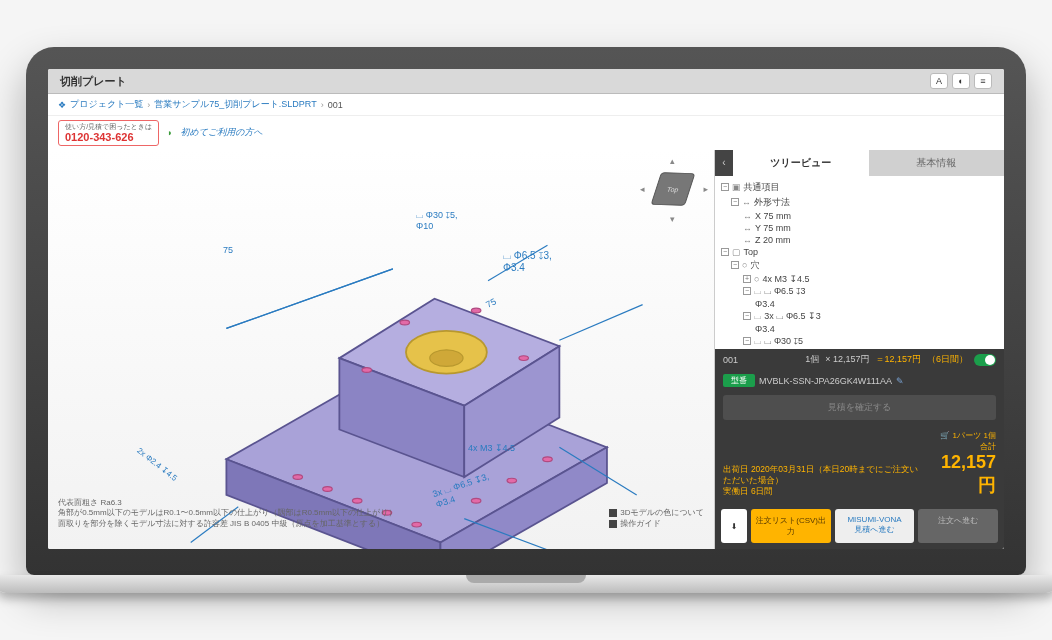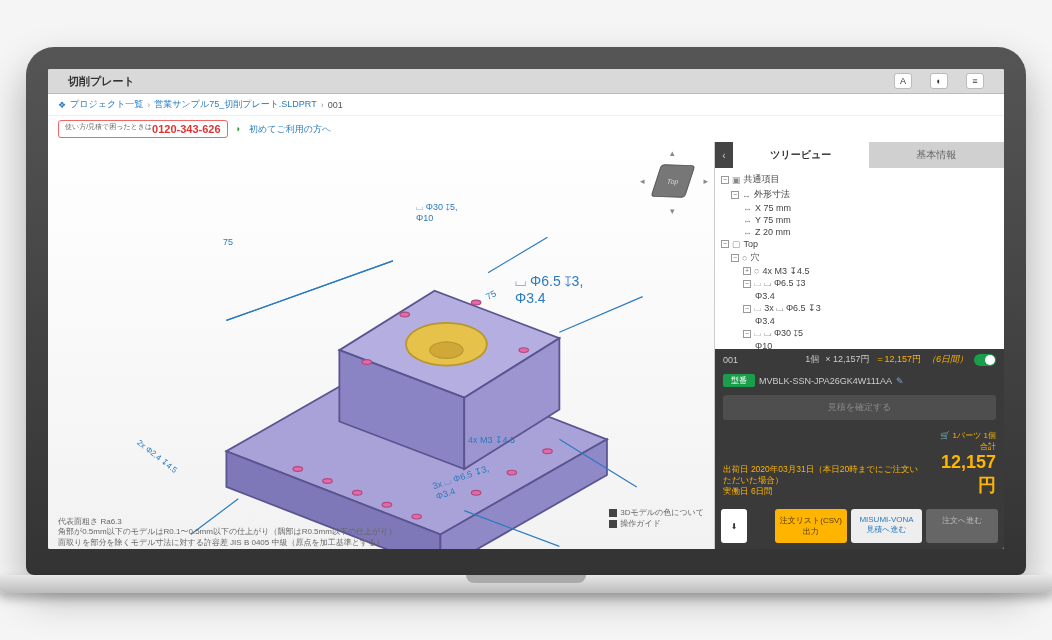--- a/index.html
+++ b/index.html
@@ -37,22 +37,22 @@
   position:absolute;
   left:50%; transform:translateX(-50%);
   top:0; width:120px; height:8px;
   background:#aaa; border-radius:0 0 8px 8px;
 }
 
 
 .titlebar {
   background:#d9d9d9;
   display:flex; align-items:center;
-  padding:4px 20px;
-  gap:18px;
+  padding:4px 12px;
+  gap:4px;
   border-bottom:1px solid #bbb;
 }
 .titlebar .title { font-size:11px; font-weight:600; color:#333; flex:1; }
 .titlebar .tool-btn {
   background:#fff; border:1px solid #bbb; border-radius:3px;
   width:18px; height:16px; display:flex; align-items:center; justify-content:center;
   font-size:9px; color:#333;
 }
 .breadcrumb {
   display:flex; align-items:center; gap:4px;
@@ -61,25 +61,25 @@
 }
 .breadcrumb .sep{ color:#999; }
 .breadcrumb .current{ color:#555; }
 
 .help-row{
   display:flex; align-items:center; gap:8px;
   padding:4px 10px; font-size:9px;
 }
 .phone-box{
   border:1px solid #e66; border-radius:3px; padding:2px 6px;
-  display:flex; flex-direction:row; line-height:1.1;
+  display:flex; flex-direction:column; line-height:1.1;
 }
 .phone-box .lbl{ font-size:7px; color:#666;}
 .phone-box .num{ color:#d33; font-weight:700; font-size:11px;}
-.help-link{ color:#2a7bc0; }
+.help-link{ color:#2a7bc0;font-style:italic; }
 
 
 .main{
   flex:1; display:flex; min-height:0;
 }
 .viewport{
   flex:1; position:relative; background:linear-gradient(#fff,#f2f2f2);
   overflow:hidden;
 }
 .viewport svg{ position:absolute; inset:0; }
@@ -91,21 +91,21 @@
   width:34px; height:34px; background:#777; border:1px solid #555;
   border-radius:4px; transform:rotate(10deg) skew(-8deg,-8deg);
   position:absolute; left:14px; top:14px;
   color:#ddd; font-size:7px; display:flex; align-items:center; justify-content:center;
 }
 .view-cube .arrow{
   position:absolute; font-size:9px; color:#888;
 }
 
 .footer-notes{
-  position:absolute; left:10px; bottom:1px; font-size:8px; color:#666;
+  position:absolute; left:10px; bottom:20px; font-size:8px; color:#666;
   line-height:1.3;
 }
 .footer-links{
   position:absolute; right:10px; bottom:20px; font-size:8px; color:#666;
   text-align:left; line-height:1.4;
 }
 .footer-links .sq{ display:inline-block; width:8px; height:8px; background:#444; margin-right:3px; vertical-align:middle;}
 
 
 .side{
@@ -134,21 +134,21 @@
 .tree .ico{ font-size:9px; color:#888;}
 
 
 .order{
   background:#3a3a3a; color:#ccc; font-size:9px;
 }
 .order .hdr{
   display:flex; align-items:center; gap:6px; padding:4px 8px;
 }
 .order .hdr .yen{ color:#ffb400; }
-.order .hdr .days{ color:#ffb400;font-style:italic; }
+.order .hdr .days{ color:#ffb400; }
 .order .toggle{ width:22px; height:12px; background:#1b9e4b; border-radius:6px; position:relative;}
 .order .toggle::after{ content:""; position:absolute; right:1px; top:1px; width:10px; height:10px; background:#fff; border-radius:50%;}
 .order .part{
   display:flex; align-items:center; gap:4px; padding:4px 8px;
 }
 .order .badge{ background:#1b9e4b; color:#fff; border-radius:2px; padding:1px 8px; font-size:8px;}
 .order .confirm{
   background:#4e4e4e; margin:4px 8px; text-align:center; padding:6px 0;
   color:#888; border-radius:3px;
 }
@@ -162,21 +162,21 @@
 .ship .total{ text-align:right;}
 .ship .total .lbl{ color:#ffb400; font-size:8px;}
 .ship .total .amt{ color:#ffb400; font-size:18px; font-weight:700;}
 .btnrow{
   background:#3a3a3a; display:flex; gap:4px; padding:6px 6px;
 }
 .btnrow .b{
   flex:1; text-align:center; padding:6px 2px; border-radius:3px; font-size:8px;
 }
 .btnrow .b.dl{ background:#fff; color:#333; flex:0 0 26px; display:flex; align-items:center; justify-content:center;}
-.btnrow .b.csv{ background:#ffb400; color:#5a3c00;margin-left:24px;}
+.btnrow .b.csv{ background:#ffb400; color:#5a3c00;}
 .btnrow .b.vona{ background:#eee; color:#2a7bc0;}
 .btnrow .b.next{ background:#666; color:#bbb;text-align:center;}
 </style>
 </head>
 <body>
 
 <div class="laptop">
   <div class="screen-bezel">
     <div class="screen">
 
@@ -245,21 +245,21 @@
               <path d="M350,310 L430,340"></path>
               <path d="M160,300 L120,330"></path>
             </g>
           </svg>
 
           <div style="position:absolute; left:175px; top:95px; font-size:9px; color:#2a7bc0;">75</div>
           <div style="position:absolute; left:438px; top:148px; font-size:9px; color:#2a7bc0; transform:rotate(-28deg);">75</div>
           <div style="position:absolute; left:368px; top:60px; font-size:9px; color:#2a7bc0;">
             <span>⌴ Φ30 ↧5,</span><br><span>Φ10</span>
           </div>
-          <div style="position:absolute; left:455px; top:131px; font-size:14px; color:#2a7bc0;margin-left:12px;">
+          <div style="position:absolute; left:455px; top:100px; font-size:10px; color:#2a7bc0;">
             <span>⌴ Φ6.5 ↧3,</span><br><span>Φ3.4</span>
           </div>
           <div style="position:absolute; left:420px; top:293px; font-size:9px; color:#2a7bc0;">4x M3 ↧4.5</div>
           <div style="position:absolute; left:385px; top:330px; font-size:9px; color:#2a7bc0; transform:rotate(-18deg);">
             <span>3x ⌴ Φ6.5 ↧3,</span><br><span>Φ3.4</span>
           </div>
           <div style="position:absolute; left:85px; top:310px; font-size:8px; color:#2a7bc0; transform:rotate(38deg);">2x Φ2.4 ↧4.5</div>
 
           <div class="view-cube">
             <div class="arrow" style="left:28px; top:-2px;">▴</div>

